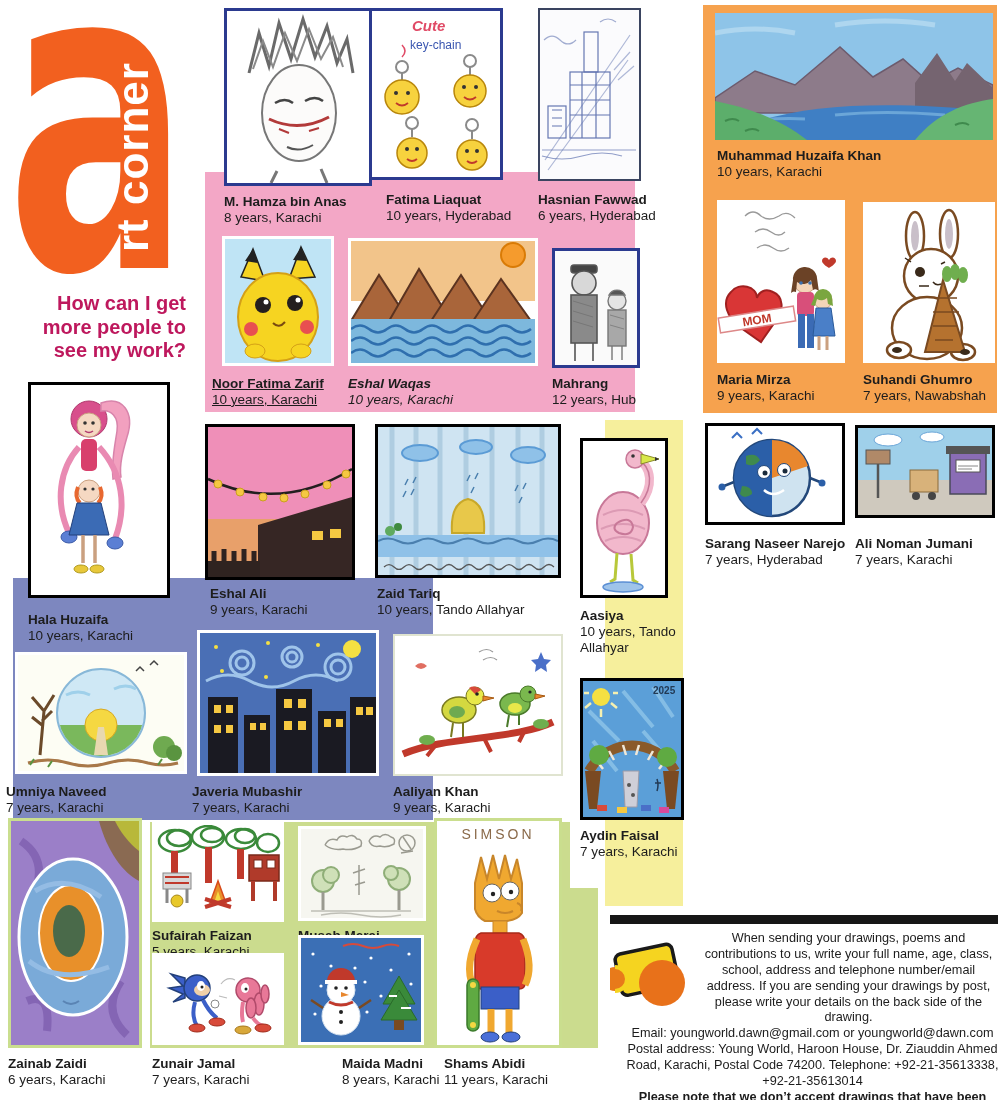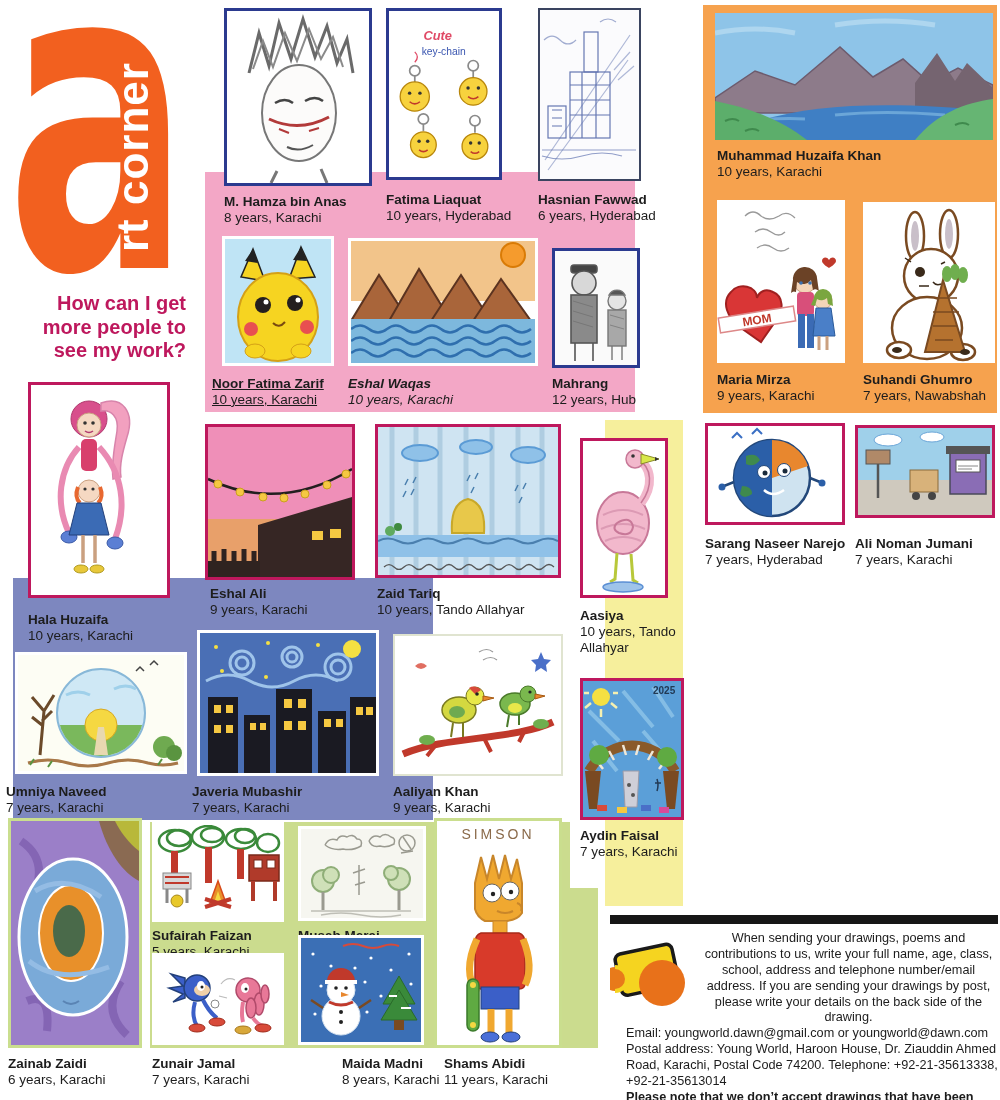--- a/index.html
+++ b/index.html
@@ -9,24 +9,24 @@
   .art{position:absolute;box-sizing:border-box;overflow:hidden;background:#fff;}
   .art svg{display:block;width:100%;height:100%;}
   .cap{position:absolute;font-size:13.5px;line-height:1.18;color:#1d1d1d;}
   .cap-name{font-weight:700;}
   .q{position:absolute;left:6px;top:292px;width:180px;text-align:right;
      font-weight:700;font-size:20px;line-height:1.18;color:#be185d;}
   .footer-bar{position:absolute;left:610px;top:915px;width:388px;height:9px;background:#161616;}
   .footer{position:absolute;left:610px;top:931px;width:389px;font-size:12.7px;line-height:1.25;color:#1c1c1c;}
   .footer .icon{float:left;width:82px;height:76px;margin:2px 6px 2px 0;}
   .footer .p1{text-align:center;}
-  .footer .fl{text-align:left;margin-left:16px;}
+  .footer .fl{text-align:center;margin-left:16px;}
   .footer .note{font-weight:700;}
   .b-navy{border:3px solid #2b3a8f;}
-  .b-teal{border:3px solid #be185d;}
+  .b-teal{border:3px solid #000000;}
   .b-white{border:3px solid #ffffff;}
   .b-green{border:3px solid #cade8e;}
 </style>
 </head>
 <body>
 
 <div class="page">
 
   <div class="blk" style="left:205px;top:172px;width:430px;height:240px;background:#F3A7C6;"></div>
   <div class="blk" style="left:703px;top:5px;width:294px;height:408px;background:#F6A24E;"></div>
@@ -54,21 +54,21 @@
       <path d="M26,58 L36,30 L46,56 L58,22 L70,50 L82,18 L94,48 L106,26 L116,56" fill="none" stroke="#8a8a8a" stroke-width="2"></path>
       <ellipse cx="72" cy="102" rx="37" ry="48" fill="#fcfbfa" stroke="#777" stroke-width="2"></ellipse>
       <path d="M48,92 q10,-6 18,0 M78,90 q10,-6 18,0" stroke="#444" stroke-width="2.5" fill="none"></path>
       <path d="M42,108 Q72,122 102,106" stroke="#b23a3a" stroke-width="3" fill="none"></path>
       <path d="M52,118 l10,4 M82,120 l10,-3" stroke="#b23a3a" stroke-width="2"></path>
       <path d="M60,136 Q72,142 86,134" stroke="#555" stroke-width="2" fill="none"></path>
       <path d="M50,160 L44,172 M94,158 L100,172" stroke="#777" stroke-width="3"></path>
     </svg>
   </div>
 
-  <div class="art b-navy" style="left:386px;top:8px;width:116px;height:172px;text-align:center;">
+  <div class="art b-navy" style="left:369px;top:8px;width:134px;height:172px;text-align:center;">
     <svg viewBox="0 0 128 166">
       <text x="40" y="20" font-size="15" font-style="italic" font-weight="bold" fill="#e04a66" font-family="Liberation Sans, sans-serif">Cute</text>
       <text x="38" y="38" font-size="12" fill="#3a56b0" font-family="Liberation Sans, sans-serif">key-chain</text>
       <path d="M30,34 q6,6 0,12" stroke="#e04a66" stroke-width="1.5" fill="none"></path>
       <g stroke="#8a8a8a" stroke-width="2" fill="none">
         <circle cx="30" cy="56" r="6"></circle>
           <line x1="30" y1="62" x2="30" y2="70"></line>
         <circle cx="98" cy="50" r="6"></circle>
           <line x1="98" y1="56" x2="98" y2="64"></line>
         <circle cx="40" cy="112" r="6"></circle>

